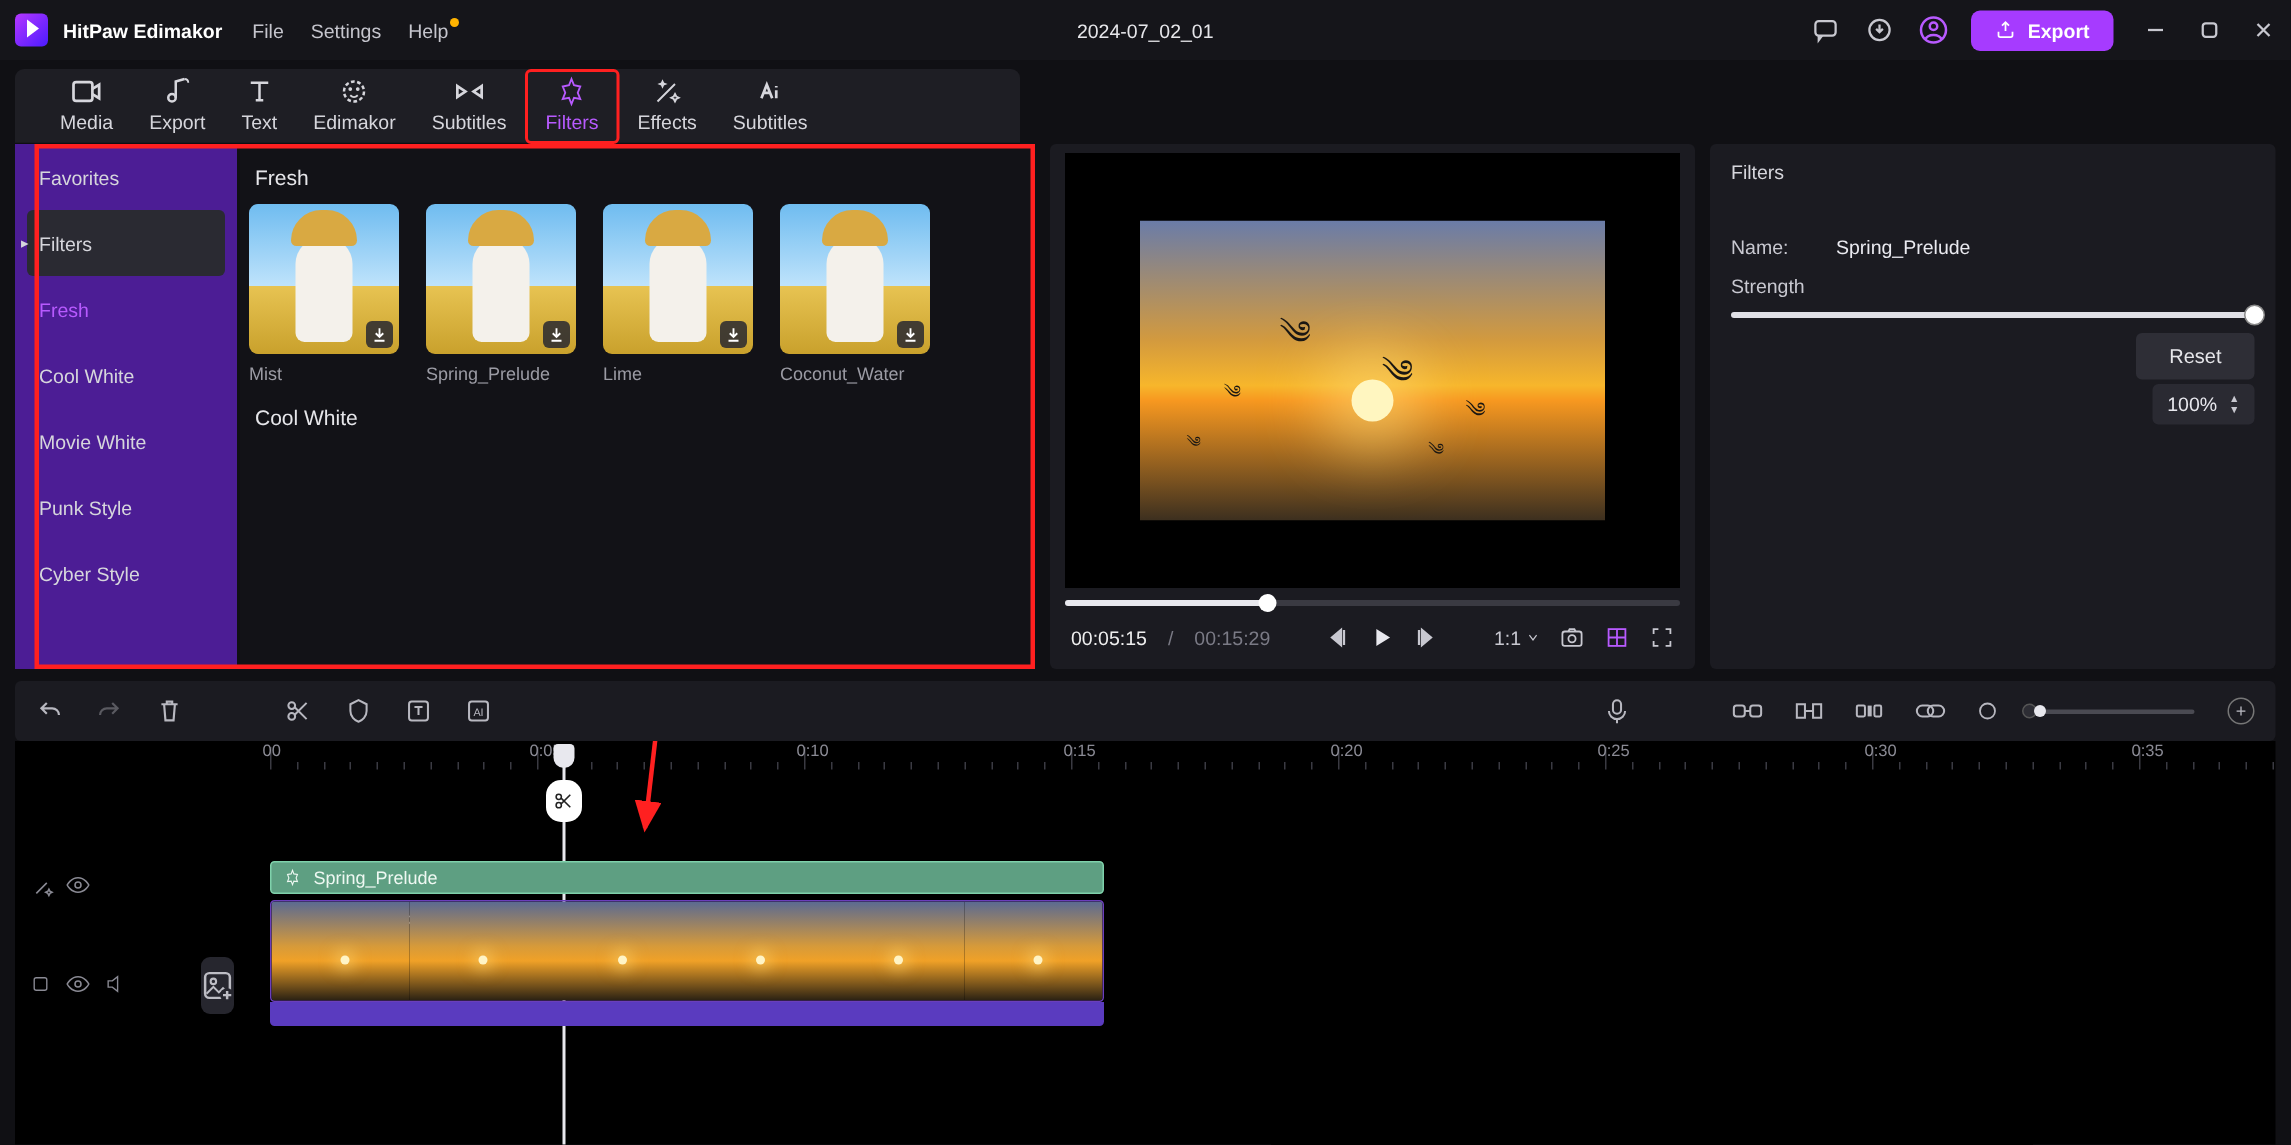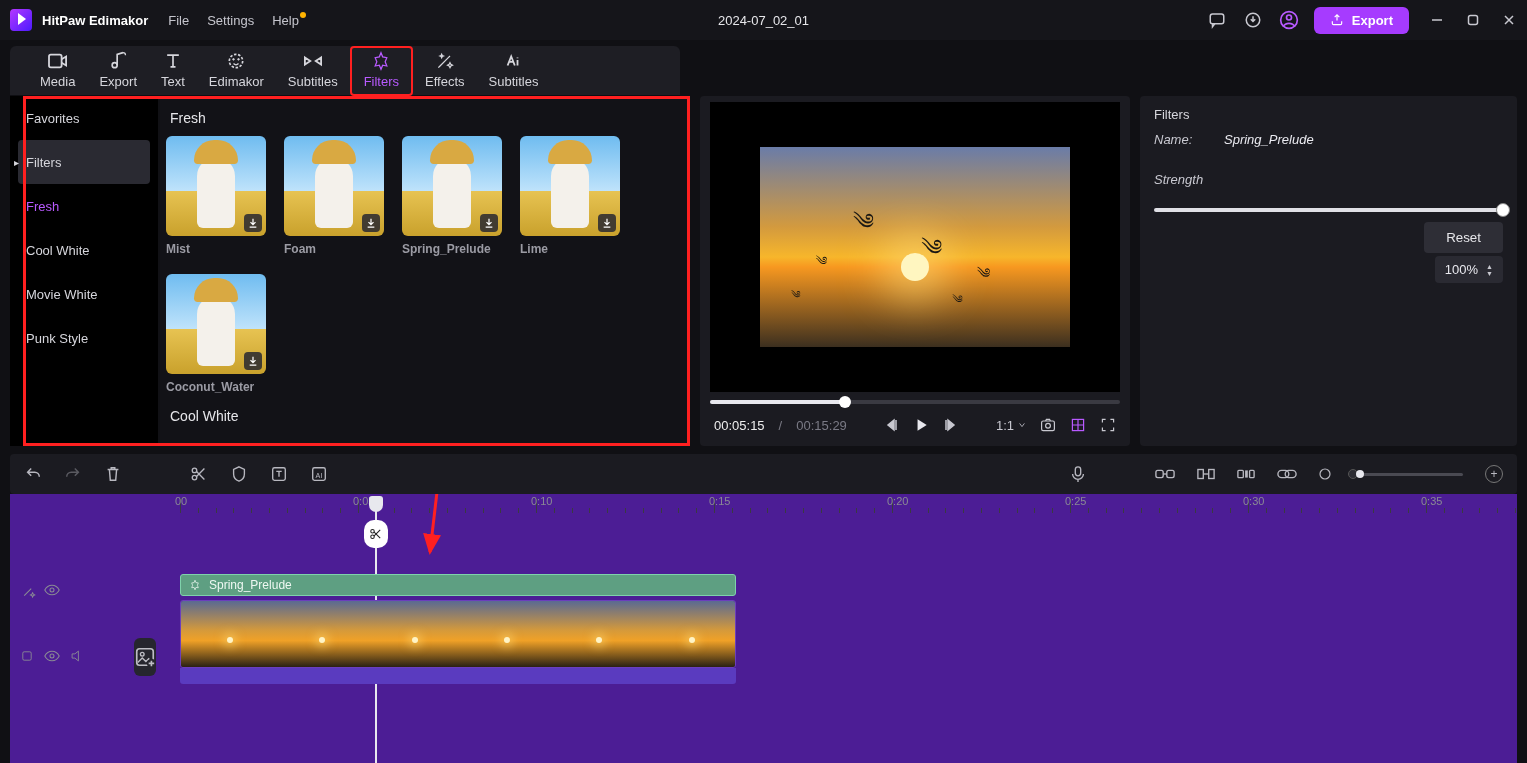--- a/index.html
+++ b/index.html
@@ -25,31 +25,31 @@
 .toptabs .tab.active { color:#b85aff; border:2px solid #ff2020; border-radius:4px; }
 .toptabs .tab .ico { height:18px; display:flex; align-items:center; justify-content:center; }
 .toptabs .tab .ico svg { stroke:currentColor; fill:none; }
 
 
 .mainrow { display:flex; padding:0 0 0 0; height:350px; }
 .mainrow > .leftwrap { width:680px; height:350px; margin-left:10px; position:relative; }
 .redbox { position:absolute; left:13px; top:0; right:0; bottom:0; border:3px solid #ff2020; pointer-events:none; }
 
 
-.cats { position:absolute; left:0; top:0; width:148px; height:350px; background:#000000; padding-top:0; }
+.cats { position:absolute; left:0; top:0; width:148px; height:350px; background:#4c1d95; padding-top:0; }
 .cats .cat { height:44px; display:flex; align-items:center; padding-left:16px; color:#d6d6dc; cursor:pointer; position:relative; }
 .cats .cat.sel { background:#2a2a32; border-radius:4px; margin:0 8px; padding-left:8px; }
 .cats .cat.sel::before { content:"▸"; position:absolute; left:-4px; color:#d6d6dc; font-size:10px; }
 .cats .cat.sub { color:#b85aff; padding-left:16px; }
 
 
 .grid { position:absolute; left:150px; top:0; right:0; bottom:0; background:#121217; padding:10px 6px; overflow:hidden; }
 .grid .sect { color:#e6e6ea; margin:4px 0 10px 4px; font-size:14px; }
 .thumbs { display:flex; flex-wrap:wrap; gap:18px; }
-.thumb { width:100px; cursor:pointer;font-weight:bold; }
+.thumb { width:100px; cursor:pointer; }
 .thumb .pic { width:100px; height:100px; border-radius:6px; position:relative; overflow:hidden; display:flex; align-items:flex-end; justify-content:center; }
 .thumb .sky { position:absolute; inset:0; background:linear-gradient(#6fbcf0 0%, #bfe3fb 55%, #e7c352 55%, #c9a12c 100%); }
 .thumb .person { position:absolute; bottom:8px; left:50%; transform:translateX(-50%); width:38px; height:70px; background:#f4f1eb; border-radius:18px 18px 6px 6px; }
 .thumb .person::before { content:""; position:absolute; top:-18px; left:50%; transform:translateX(-50%); width:44px; height:24px; background:#d9a942; border-radius:22px 22px 4px 4px; }
 .thumb .dl { position:absolute; right:4px; bottom:4px; width:18px; height:18px; background:rgba(40,40,48,.85); border-radius:4px; display:flex; align-items:center; justify-content:center; }
 .thumb .dl svg { stroke:#fff; }
 .thumb .lbl { margin-top:6px; color:#9b9ba4; font-size:12px; }
 
 
 .player { width:430px; margin-left:10px; background:#1b1b21; border-radius:4px; display:flex; flex-direction:column; }
@@ -64,41 +64,41 @@
 .player .prog .knob { position:absolute; left:33%; top:50%; transform:translate(-50%,-50%); width:12px; height:12px; border-radius:50%; background:#fff; }
 .player .ctrls { height:42px; display:flex; align-items:center; padding:0 14px; gap:14px; color:#c8c8d0; }
 .player .ctrls .time1 { color:#eee; }
 .player .ctrls .time2 { color:#7a7a85; }
 .player .ctrls .spacer { flex:1; }
 .player .ctrls .ib { cursor:pointer; display:flex; align-items:center; }
 
 
 .props { flex:1; margin:0 10px 0 10px; background:#1b1b21; border-radius:4px; display:flex; flex-direction:column; }
 .props .hdr { height:36px; display:flex; align-items:center; padding:0 14px; color:#d6d6dc; }
-.props .row { display:flex; align-items:flex-start; padding:0 14px; height:40px;font-style:italic; }
+.props .row { display:flex; align-items:flex-end; padding:0 14px; height:40px; }
 .props .row .lbl { width:70px; color:#c8c8d0; }
 .props .row .val { color:#eaeaf0; }
 .props .slider { margin:10px 14px 0 14px; height:4px; background:#e0e0e6; border-radius:2px; position:relative; }
 .props .slider .knob { position:absolute; right:0; top:50%; transform:translate(50%,-50%); width:14px; height:14px; border-radius:50%; background:#fff; border:1px solid #888; }
 .props .pct { position:absolute; right:14px; top:160px; background:#2a2a32; padding:6px 10px; border-radius:4px; color:#e8e8ee; display:flex; align-items:center; gap:8px; }
 .props .pct .arrows { font-size:7px; line-height:7px; color:#c8c8d0; display:flex; flex-direction:column; }
 .props .reset { margin-top:auto; align-self:flex-end; margin:10px 14px; background:#2e2e36; color:#e6e6ea; border:none; border-radius:4px; padding:8px 22px; cursor:pointer; }
 
 
 .tltoolbar { height:40px; margin:8px 10px 0 10px; background:#1b1b21; border-radius:4px; display:flex; align-items:center; padding:0 14px; gap:22px; color:#b8b8c0; }
 .tltoolbar .gap { width:24px; }
 .tltoolbar .spacer { flex:1; }
 .tltoolbar .ico { cursor:pointer; display:flex; align-items:center; }
 .tltoolbar .zoom { width:110px; height:3px; background:#4a4a52; border-radius:2px; position:relative; }
 .tltoolbar .zoom::before { content:""; position:absolute; left:0; top:50%; transform:translate(-50%,-50%); width:8px; height:8px; border-radius:50%; background:#2d2d34; border:1px solid #555;}
 .tltoolbar .zoom .dot { position:absolute; left:0; top:50%; transform:translate(-50%,-50%); width:8px; height:8px; border-radius:50%; background:#e8e8ee; }
 .tltoolbar .plus { width:18px; height:18px; border:1px solid #777; border-radius:50%; display:flex; align-items:center; justify-content:center; font-size:12px; }
 
 
-.timeline { margin:0 10px 0 10px; background:#4c1d95; height:270px; position:relative; overflow:hidden; }
+.timeline { margin:0 10px 0 10px; background:#000000; height:270px; position:relative; overflow:hidden; }
 .ruler { position:absolute; left:170px; right:0; top:4px; height:24px; color:#8a8a94; font-size:11px; }
 .ruler .mark { position:absolute; top:0; border-left:1px solid #3a3a42; padding-left:4px; height:10px; }
 .ruler .mark span { position:relative; top:-3px; left:-10px;}
 .ruler .tick { position:absolute; top:10px; width:1px; height:5px; background:#3a3a42; }
 
 .playhead { position:absolute; top:4px; bottom:0; width:2px; background:#e8e8ee; }
 .playhead .cap { position:absolute; top:-2px; left:50%; transform:translateX(-50%); width:14px; height:16px; background:#e8e8ee; border-radius:3px 3px 7px 7px; }
 .playhead .scis { position:absolute; top:22px; left:50%; transform:translateX(-50%); width:24px; height:28px; background:#fff; border-radius:10px; display:flex; align-items:center; justify-content:center; }
 
 .arrow { position:absolute; pointer-events:none; }
@@ -251,47 +251,36 @@
 <div class="mainrow">
 
   <div class="leftwrap">
     <div class="cats">
       <div class="cat">Favorites</div>
       <div class="cat sel">Filters</div>
       <div class="cat sub">Fresh</div>
       <div class="cat">Cool White</div>
       <div class="cat">Movie White</div>
       <div class="cat">Punk Style</div>
+      <div class="cat">Cyber Style</div>
     </div>
     <div class="grid">
       <div class="sect">Fresh</div>
       <div class="thumbs">
         <div class="thumb">
           <div class="pic">
               <div class="sky"></div>
               <div class="person"></div>
               <div class="dl">
                 <svg width="10" height="10" viewBox="0 0 12 12">
                   <path d="M6 1v7m-3-3l3 3 3-3M2 11h8" stroke-width="1.5" fill="none"></path>
                 </svg>
               </div>
             </div>
           <div class="lbl">Mist</div>
-        </div>
-        <div class="thumb">
-          <div class="pic">
-              <div class="sky"></div>
-              <div class="person"></div>
-              <div class="dl">
-                <svg width="10" height="10" viewBox="0 0 12 12">
-                  <path d="M6 1v7m-3-3l3 3 3-3M2 11h8" stroke-width="1.5" fill="none"></path>
-                </svg>
-              </div>
-            </div>
-          <div class="lbl">Foam</div>
         </div>
         <div class="thumb">
           <div class="pic">
               <div class="sky"></div>
               <div class="person"></div>
               <div class="dl">
                 <svg width="10" height="10" viewBox="0 0 12 12">
                   <path d="M6 1v7m-3-3l3 3 3-3M2 11h8" stroke-width="1.5" fill="none"></path>
                 </svg>
               </div>

